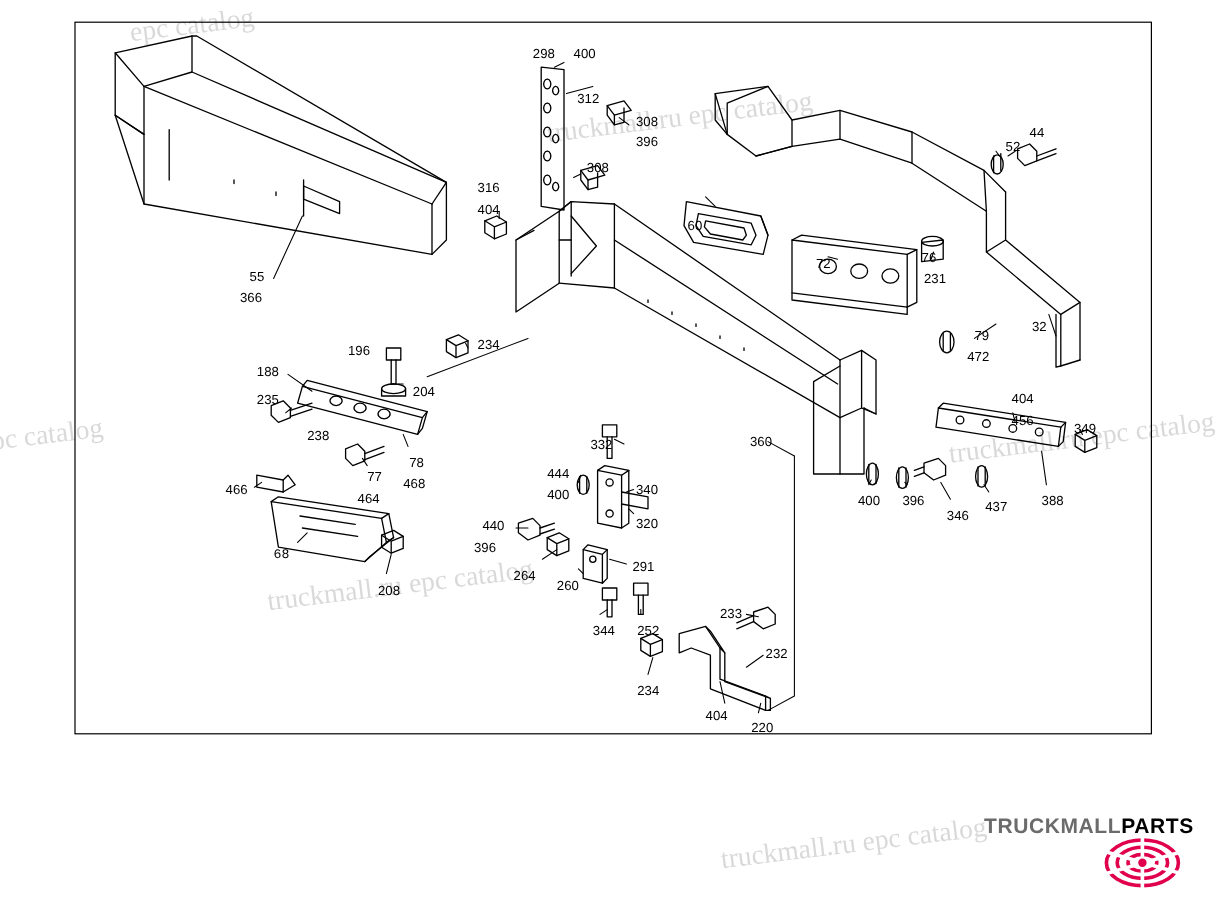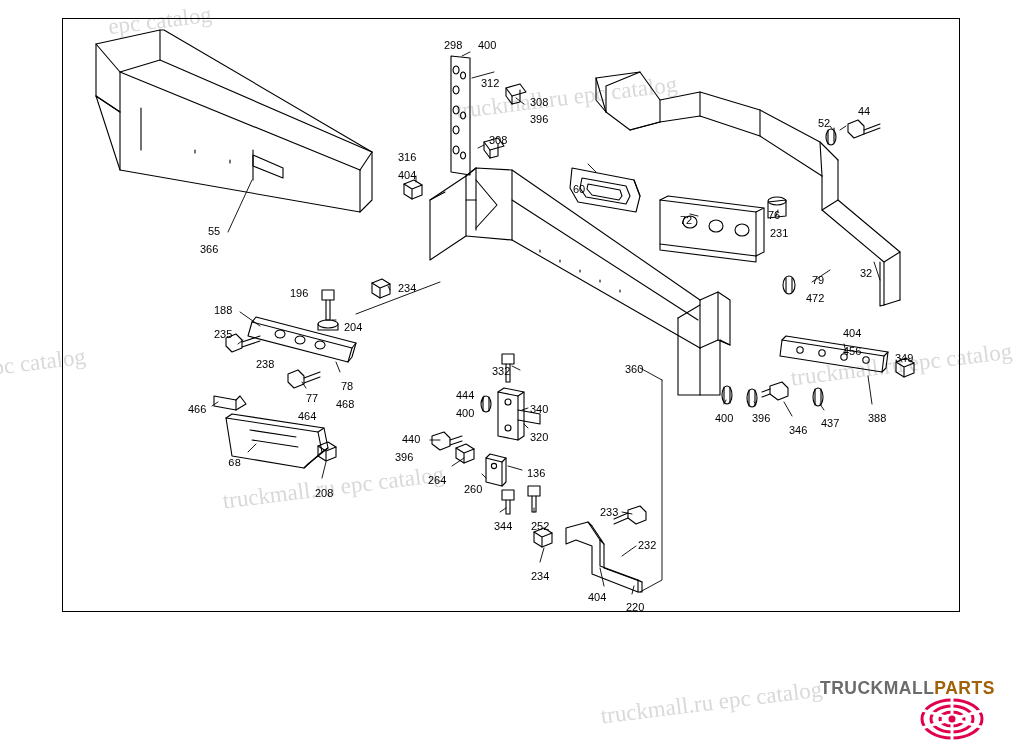--- a/index.html
+++ b/index.html
@@ -9,21 +9,21 @@
   .frame{position:absolute;left:62px;top:18px;width:898px;height:594px;
          border:1.5px solid #000;box-sizing:border-box;background:transparent;}
   .lbl{position:absolute;font-size:11px;line-height:15px;letter-spacing:0px;
        color:#000;white-space:pre;font-family:"Liberation Sans", sans-serif;}
   .wm{position:absolute;color:#d9d9d9;font-size:23px;font-family:"Liberation Serif", serif;
       white-space:nowrap;pointer-events:none;}
   svg.art{position:absolute;left:0;top:0;width:1024px;height:750px;overflow:visible;}
   .logo{position:absolute;right:14px;bottom:8px;width:190px;height:68px;}
   .logo .txt{position:absolute;left:0;top:4px;font-size:17.5px;font-weight:bold;
              letter-spacing:.5px;color:#6b6b6b;font-family:"Liberation Sans", sans-serif;}
-  .logo .txt .red{color:#a16207;}
+  .logo .txt .red{color:#000000;}
   .logo .spiral{position:absolute;left:88px;top:22px;}
 </style>
 </head>
 <body>
 
 <div id="sheet">
 
   <div>
     <div class="wm" style="left:108px;top:8px;transform:rotate(-7deg);">epc catalog</div>
     <div class="wm" style="left:455px;top:85px;transform:rotate(-7deg);">truckmall.ru epc catalog</div>
@@ -280,21 +280,21 @@
     </g>
   </svg>
 
   <div>
     <div class="lbl" style="left:444px;top:38px;">298</div>
     <div class="lbl" style="left:478px;top:38px;">400</div>
     <div class="lbl" style="left:481px;top:76px;">312</div>
     <div class="lbl" style="left:530px;top:95px;">308</div>
     <div class="lbl" style="left:530px;top:112px;">396</div>
     <div class="lbl" style="left:489px;top:133px;">308</div>
-    <div class="lbl" style="left:818px;top:116px;">52</div>
+    <div class="lbl" style="left:838px;top:116px;">52</div>
     <div class="lbl" style="left:858px;top:104px;">44</div>
     <div class="lbl" style="left:398px;top:150px;">316</div>
     <div class="lbl" style="left:398px;top:168px;">404</div>
     <div class="lbl" style="left:573px;top:151px;margin-top:31px;">60</div>
     <div class="lbl" style="left:208px;top:224px;">55</div>
     <div class="lbl" style="left:200px;top:242px;">366</div>
     <div class="lbl" style="left:680px;top:213px;">72</div>
     <div class="lbl" style="left:768px;top:208px;">76</div>
     <div class="lbl" style="left:770px;top:226px;">231</div>
     <div class="lbl" style="left:860px;top:266px;">32</div>
@@ -323,21 +323,21 @@
     <div class="lbl" style="left:715px;top:411px;">400</div>
     <div class="lbl" style="left:752px;top:411px;">396</div>
     <div class="lbl" style="left:789px;top:423px;">346</div>
     <div class="lbl" style="left:821px;top:416px;">437</div>
     <div class="lbl" style="left:868px;top:411px;">388</div>
     <div class="lbl" style="left:402px;top:432px;">440</div>
     <div class="lbl" style="left:395px;top:450px;">396</div>
     <div class="lbl" style="left:228px;top:456px;font-family:Liberation Mono, monospace;">68</div>
     <div class="lbl" style="left:428px;top:473px;">264</div>
     <div class="lbl" style="left:464px;top:482px;">260</div>
-    <div class="lbl" style="left:527px;top:466px;">136</div>
+    <div class="lbl" style="left:527px;top:466px;">291</div>
     <div class="lbl" style="left:315px;top:486px;">208</div>
     <div class="lbl" style="left:494px;top:519px;">344</div>
     <div class="lbl" style="left:531px;top:519px;">252</div>
     <div class="lbl" style="left:600px;top:505px;">233</div>
     <div class="lbl" style="left:638px;top:538px;">232</div>
     <div class="lbl" style="left:531px;top:569px;">234</div>
     <div class="lbl" style="left:588px;top:590px;">404</div>
     <div class="lbl" style="left:626px;top:600px;">220</div>
   </div>
 

